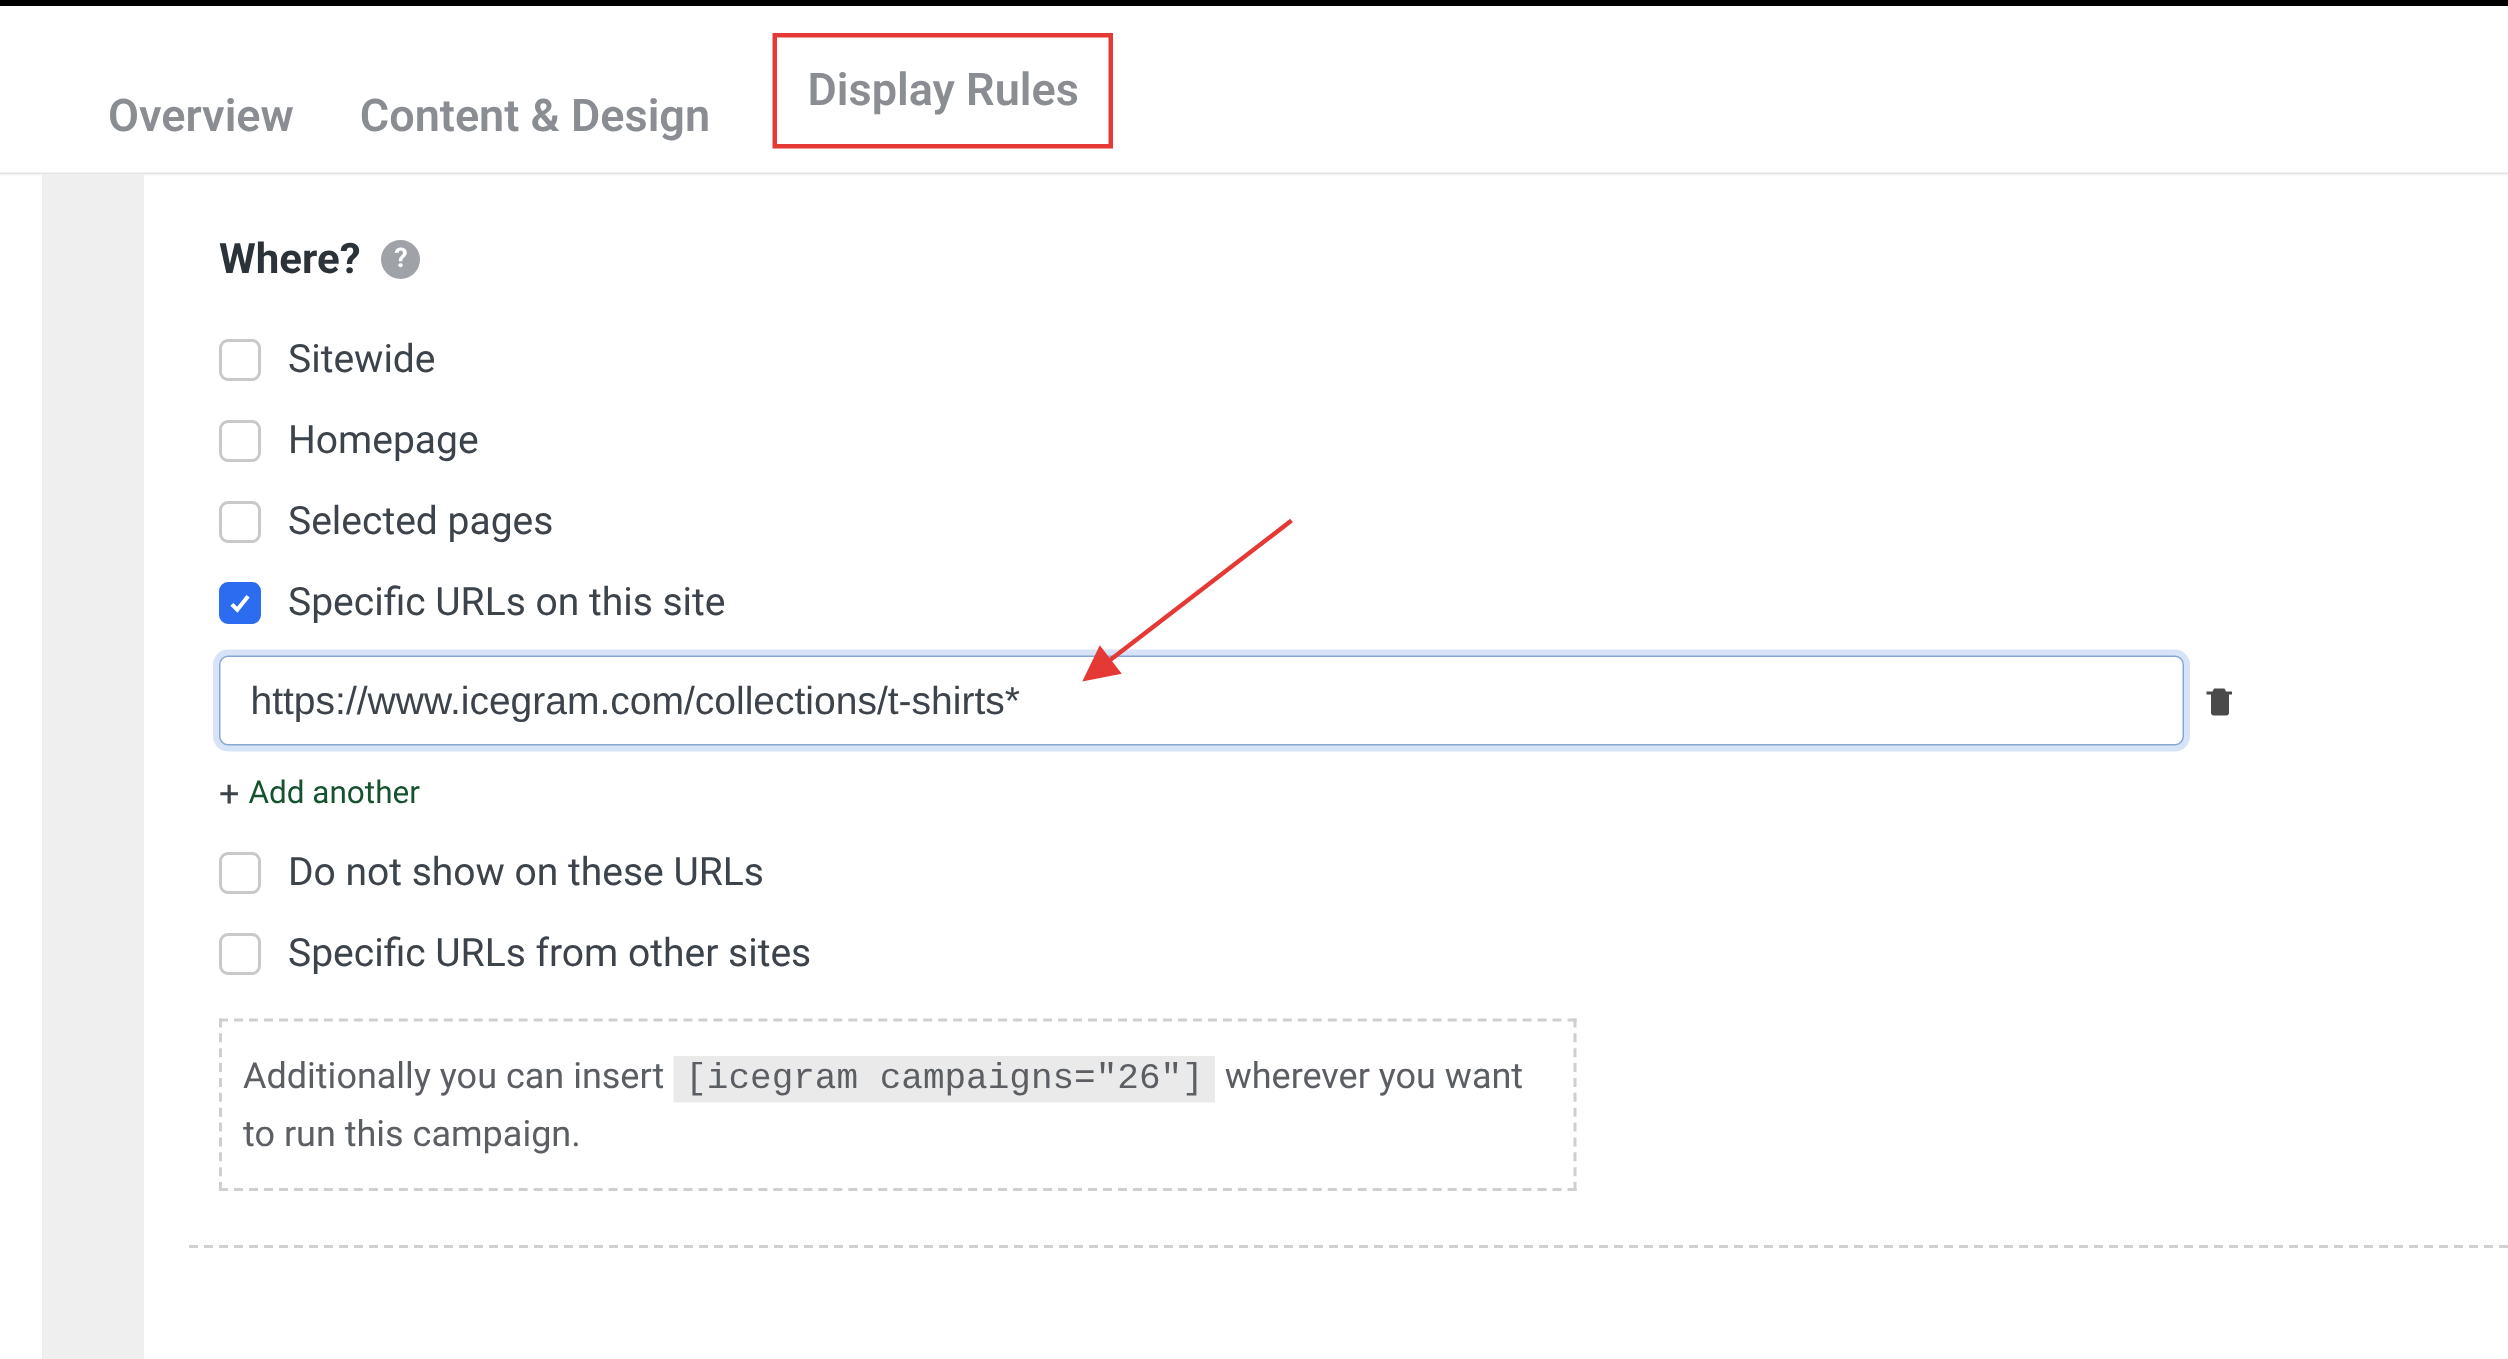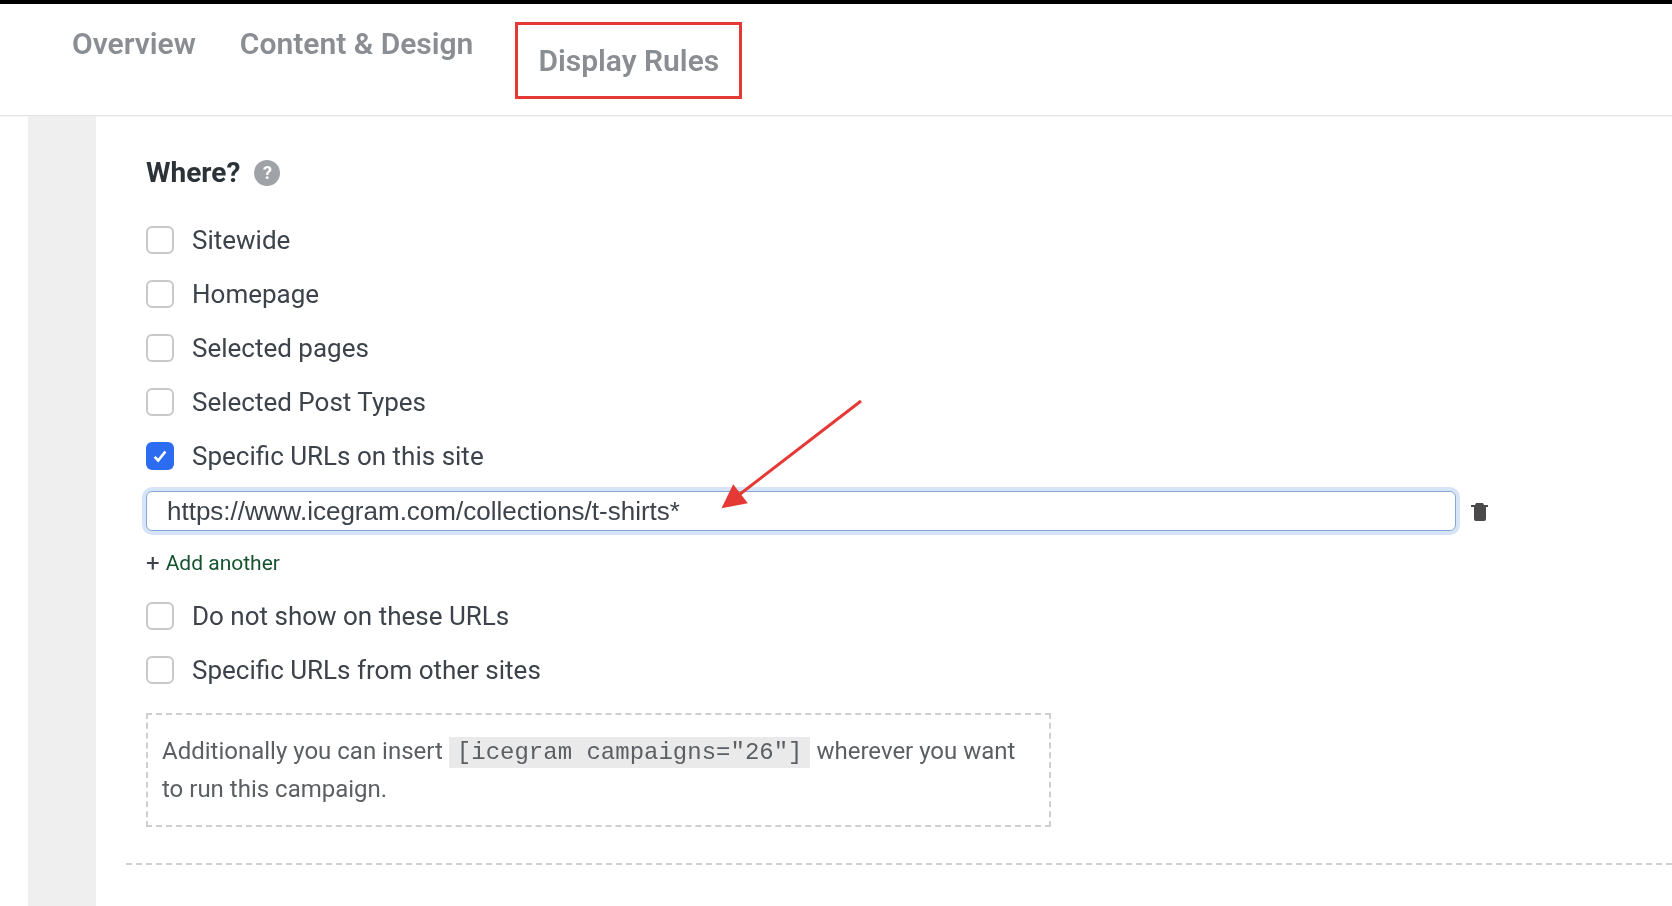--- a/index.html
+++ b/index.html
@@ -17,21 +17,21 @@
     }
     .topbar {
       border-top: 4px solid #000;
     }
     .tabs {
       display: flex;
       gap: 40px;
       padding: 18px 70px 16px 70px;
       border-bottom: 1px solid #e4e4e4;
       box-shadow: 0 1px 0 rgba(0,0,0,0.03);
-      align-items: flex-start;
+      align-items: flex-end;
     }
     .tab {
       font-size: 30px;
       font-weight: 600;
       color: #8a8e93;
       cursor: pointer;
       padding: 4px 2px;
     }
     .tab.highlighted {
       border: 3px solid #e53935;
@@ -118,21 +118,21 @@
     }
     .url-block {
       margin-top: -4px;
       display: flex;
       align-items: center;
       gap: 8px;
       position: relative;
     }
     .url-input {
       flex: 1;
-      height: 40px;
+      height: 60px;
       border: 1px solid #86a7d3;
       box-shadow: 0 0 0 4px #d7e4f7;
       border-radius: 6px;
       font-size: 26px;
       padding: 0 20px;
       color: #3c434a;
       outline: none;
       max-width: 1310px;
     }
     .trash-icon {
@@ -224,26 +224,20 @@
         <div class="option-label">Homepage</div>
       </div>
 
       <div class="option-row">
         <div class="checkbox">
           
         </div>
         <div class="option-label">Selected pages</div>
       </div>
 
-      <div class="option-row">
-        <div class="checkbox">
-          
-        </div>
-        <div class="option-label">Selected Post Types</div>
-      </div>
 
       <div class="option-row">
         <div class="checkbox checked">
           <svg viewBox="0 0 20 20">
               <polyline points="4 11 8 15 16 5"></polyline>
             </svg>
         </div>
         <div class="option-label">Specific URLs on this site</div>
       </div>
 

